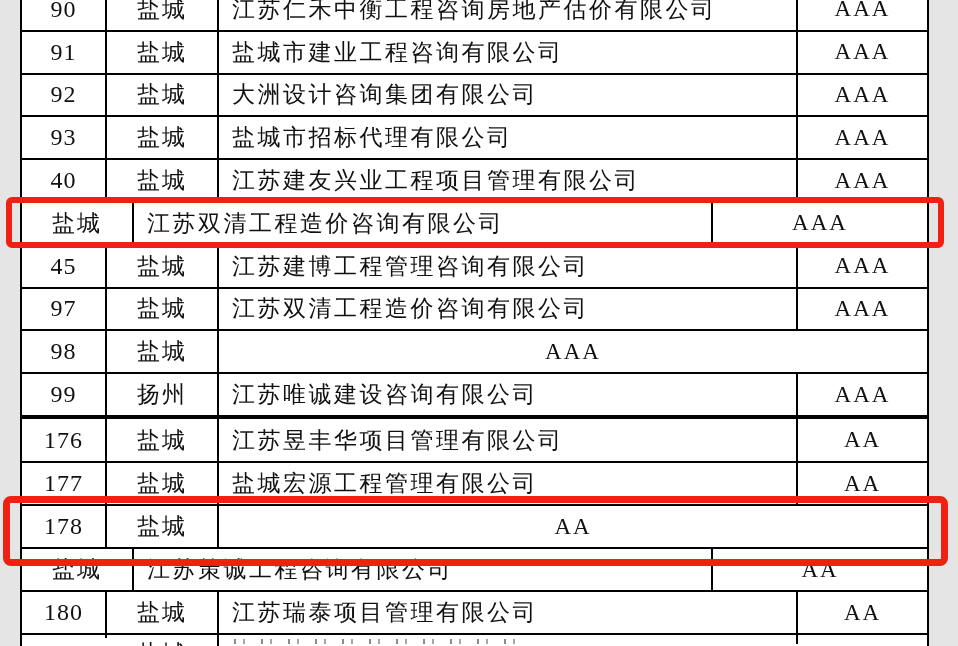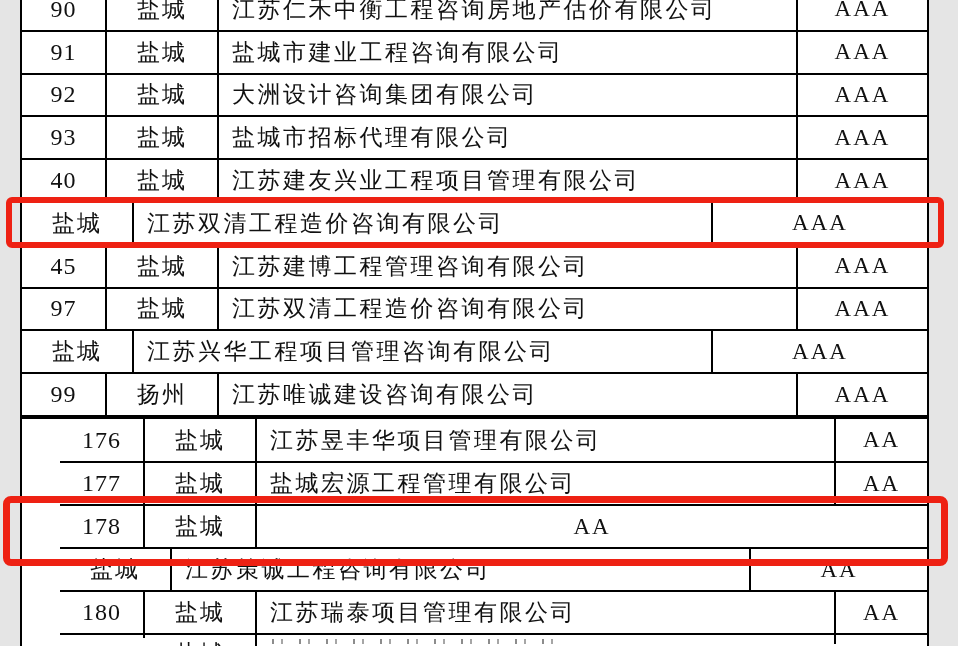--- a/index.html
+++ b/index.html
@@ -21,21 +21,21 @@
     border-right: 2px solid #000;
     background: #ffffff;
   }
   .section-a { top: -11px; }
   .section-b { top: 417px; border-top: 2px solid #000; }
   .trow {
     display: flex;
     height: 42.8px;
     border-bottom: 2px solid #000;
   }
-  .section-b .trow { height: 43px; margin-left: 38px; }
+  .section-b .trow { height: 43px; }
   .section-b .trow:first-child { height: 44px; }
   .cell {
     display: flex;
     align-items: center;
     overflow: hidden;
     white-space: nowrap;
   }
   .c-rank {
     width: 85px;
     justify-content: center;
@@ -145,22 +145,22 @@
         <div class="cell c-company">江苏建博工程管理咨询有限公司</div>
         <div class="cell c-rating">AAA</div>
       </div>
       <div class="trow">
         <div class="cell c-rank">97</div>
         <div class="cell c-city">盐城</div>
         <div class="cell c-company">江苏双清工程造价咨询有限公司</div>
         <div class="cell c-rating">AAA</div>
       </div>
       <div class="trow">
-        <div class="cell c-city">盐城</div>
-        <div class="cell c-company">江苏兴华工程项目管理咨询有限公司</div>
+        <div class="cell c-rank">98</div>
+        <div class="cell c-city">盐城</div>
         <div class="cell c-rating">AAA</div>
       </div>
       <div class="trow">
         <div class="cell c-rank">99</div>
         <div class="cell c-city">扬州</div>
         <div class="cell c-company">江苏唯诚建设咨询有限公司</div>
         <div class="cell c-rating">AAA</div>
       </div>
     </div>
   <div class="rating-table section-b">

